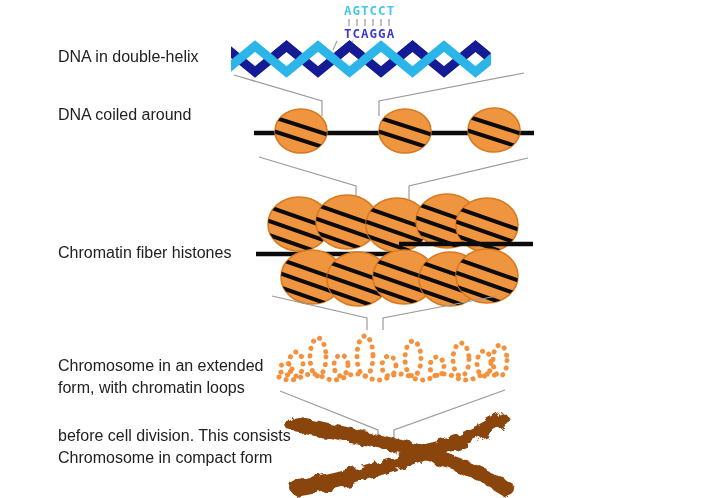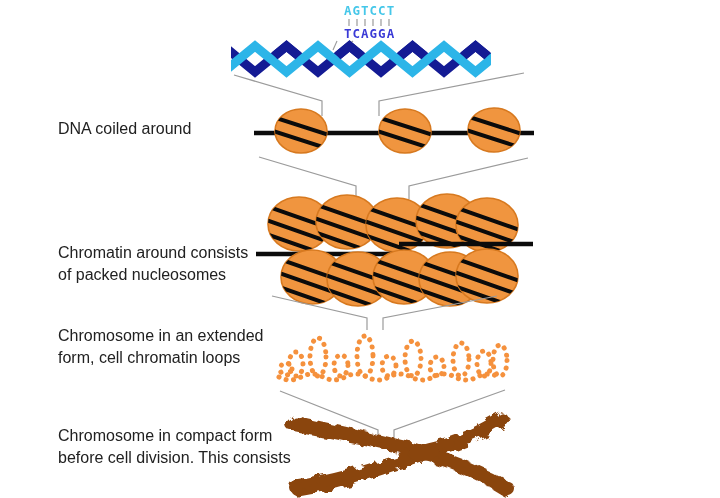--- a/index.html
+++ b/index.html
@@ -149,30 +149,30 @@
       <path class="chrom" stroke-width="7" d="M428,458 C460,467 484,479 504,492"></path>
       <ellipse fill="#8A4511" cx="424" cy="453" rx="15" ry="9"></ellipse>
       <circle fill="#8A4511" cx="293" cy="425" r="7"></circle>
       <circle fill="#8A4511" cx="296" cy="487" r="7"></circle>
       <circle fill="#8A4511" cx="503" cy="421" r="7"></circle>
       <circle fill="#8A4511" cx="506" cy="487" r="7"></circle>
     </g>
   </svg>
 
   <div class="label" style="top:46px">
+    <div>DNA in double-helix</div>
   </div>
-  <div class="label" style="top:118px">
+  <div class="label" style="top:104px">
     <div>DNA coiled around</div>
   </div>
   <div class="label" style="top:242px">
-    <div>Chromatin around consists</div>
-    <div>of packed nucleosomes</div>
+    <div>Chromatin fiber histones</div>
   </div>
-  <div class="label" style="top:325px">
+  <div class="label" style="top:355px">
     <div>Chromosome in an extended</div>
-    <div>form, cell chromatin loops</div>
+    <div>form, with chromatin loops</div>
   </div>
   <div class="label" style="top:425px">
+    <div>before cell division. This consists</div>
     <div>Chromosome in compact form</div>
-    <div>before cell division. This consists</div>
   </div>
 
 </div>
 
 </body></html>

